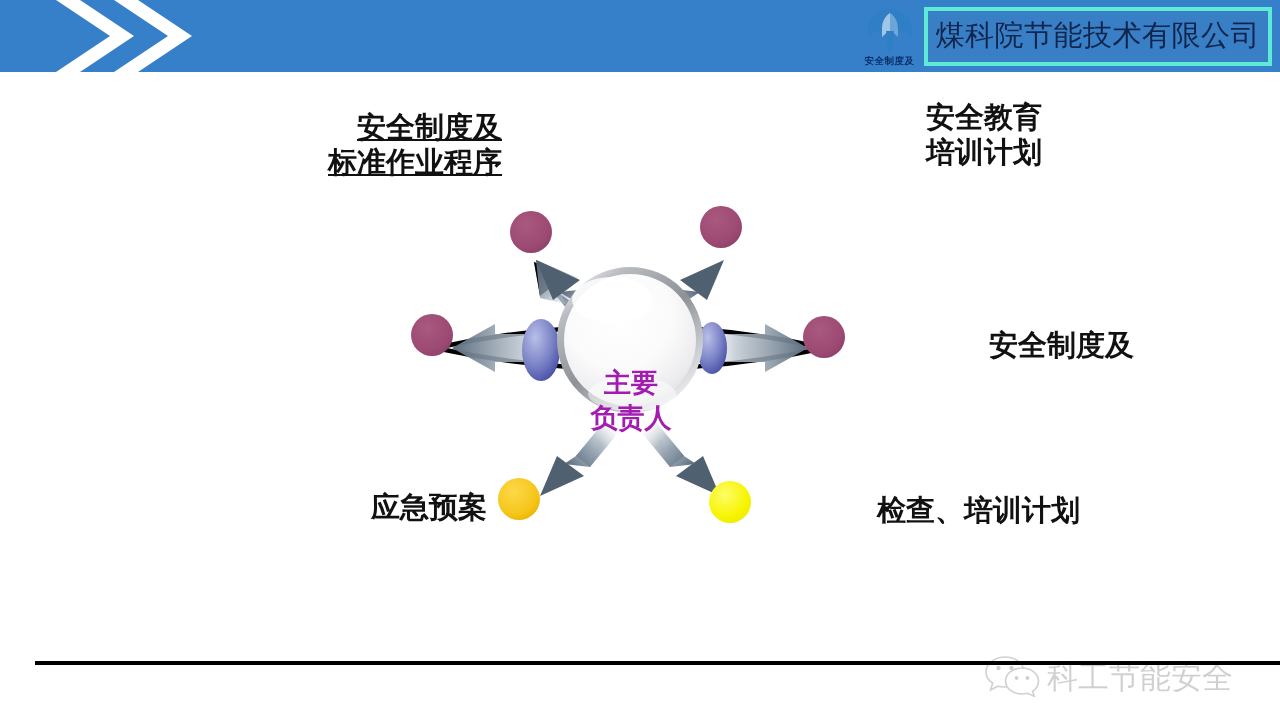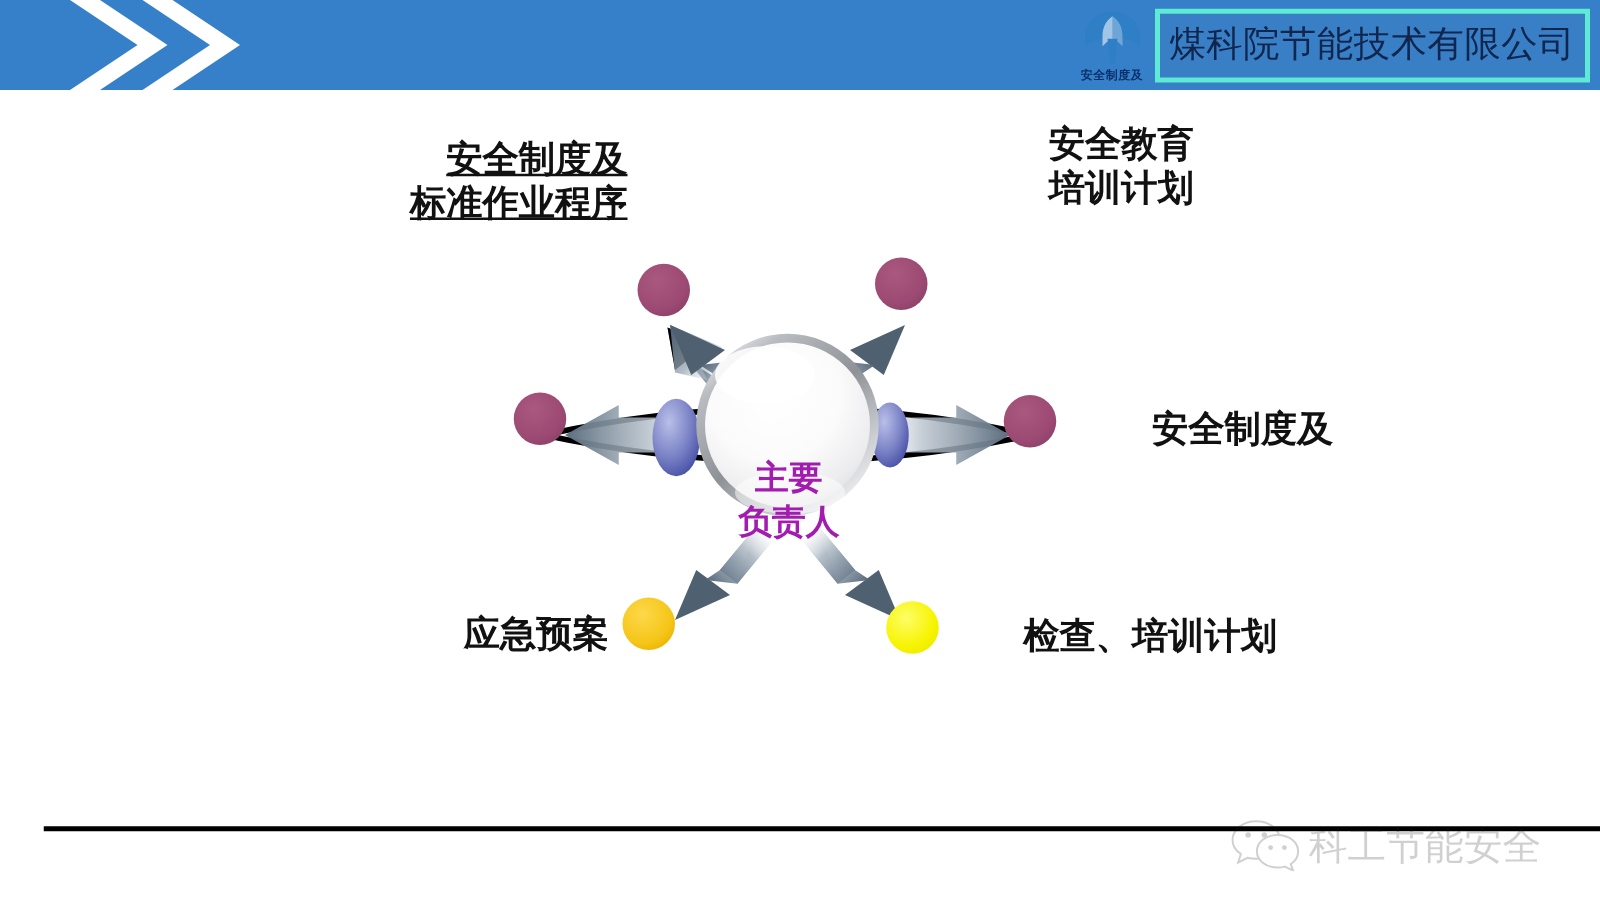--- a/index.html
+++ b/index.html
@@ -42,21 +42,21 @@
   .svg-layer{position:absolute;left:0;top:0;width:1280px;height:570px;}
 
   
   .lbl{
     position:absolute;
     font-family:"DejaVu Sans","Liberation Sans",sans-serif;
     font-weight:bold;color:#111111;
     font-size:29px;line-height:35px;white-space:pre;
   }
   .lbl.r{text-align:right;}
-  .lbl.l{text-align:center;font-family:Liberation Mono, monospace;}
+  .lbl.l{text-align:right;}
 
   .core-text{
     position:absolute;left:555px;top:293px;width:152px;
     text-align:center;font-weight:bold;color:#a21caf;
     font-size:27px;line-height:35px;
     font-family:"DejaVu Sans","Liberation Sans",sans-serif;
   }
 
   
   .footer-line{

